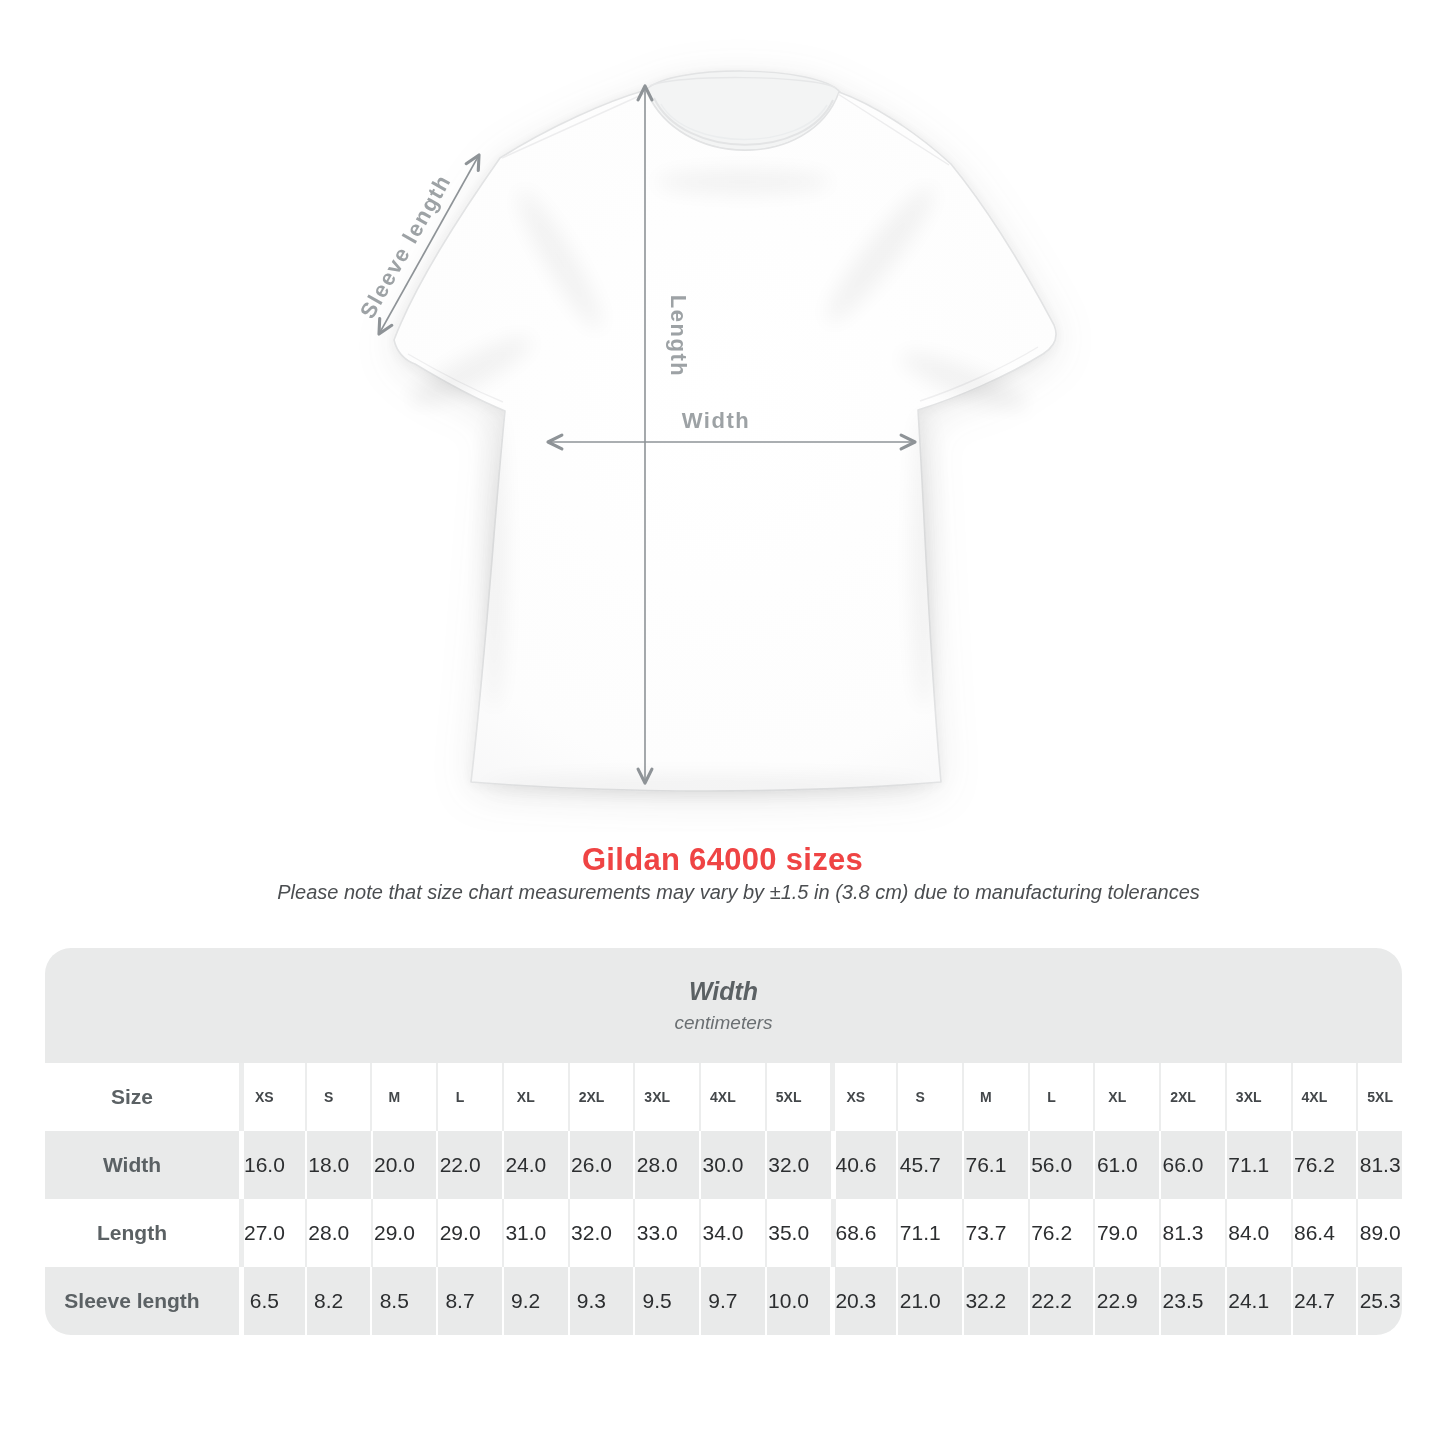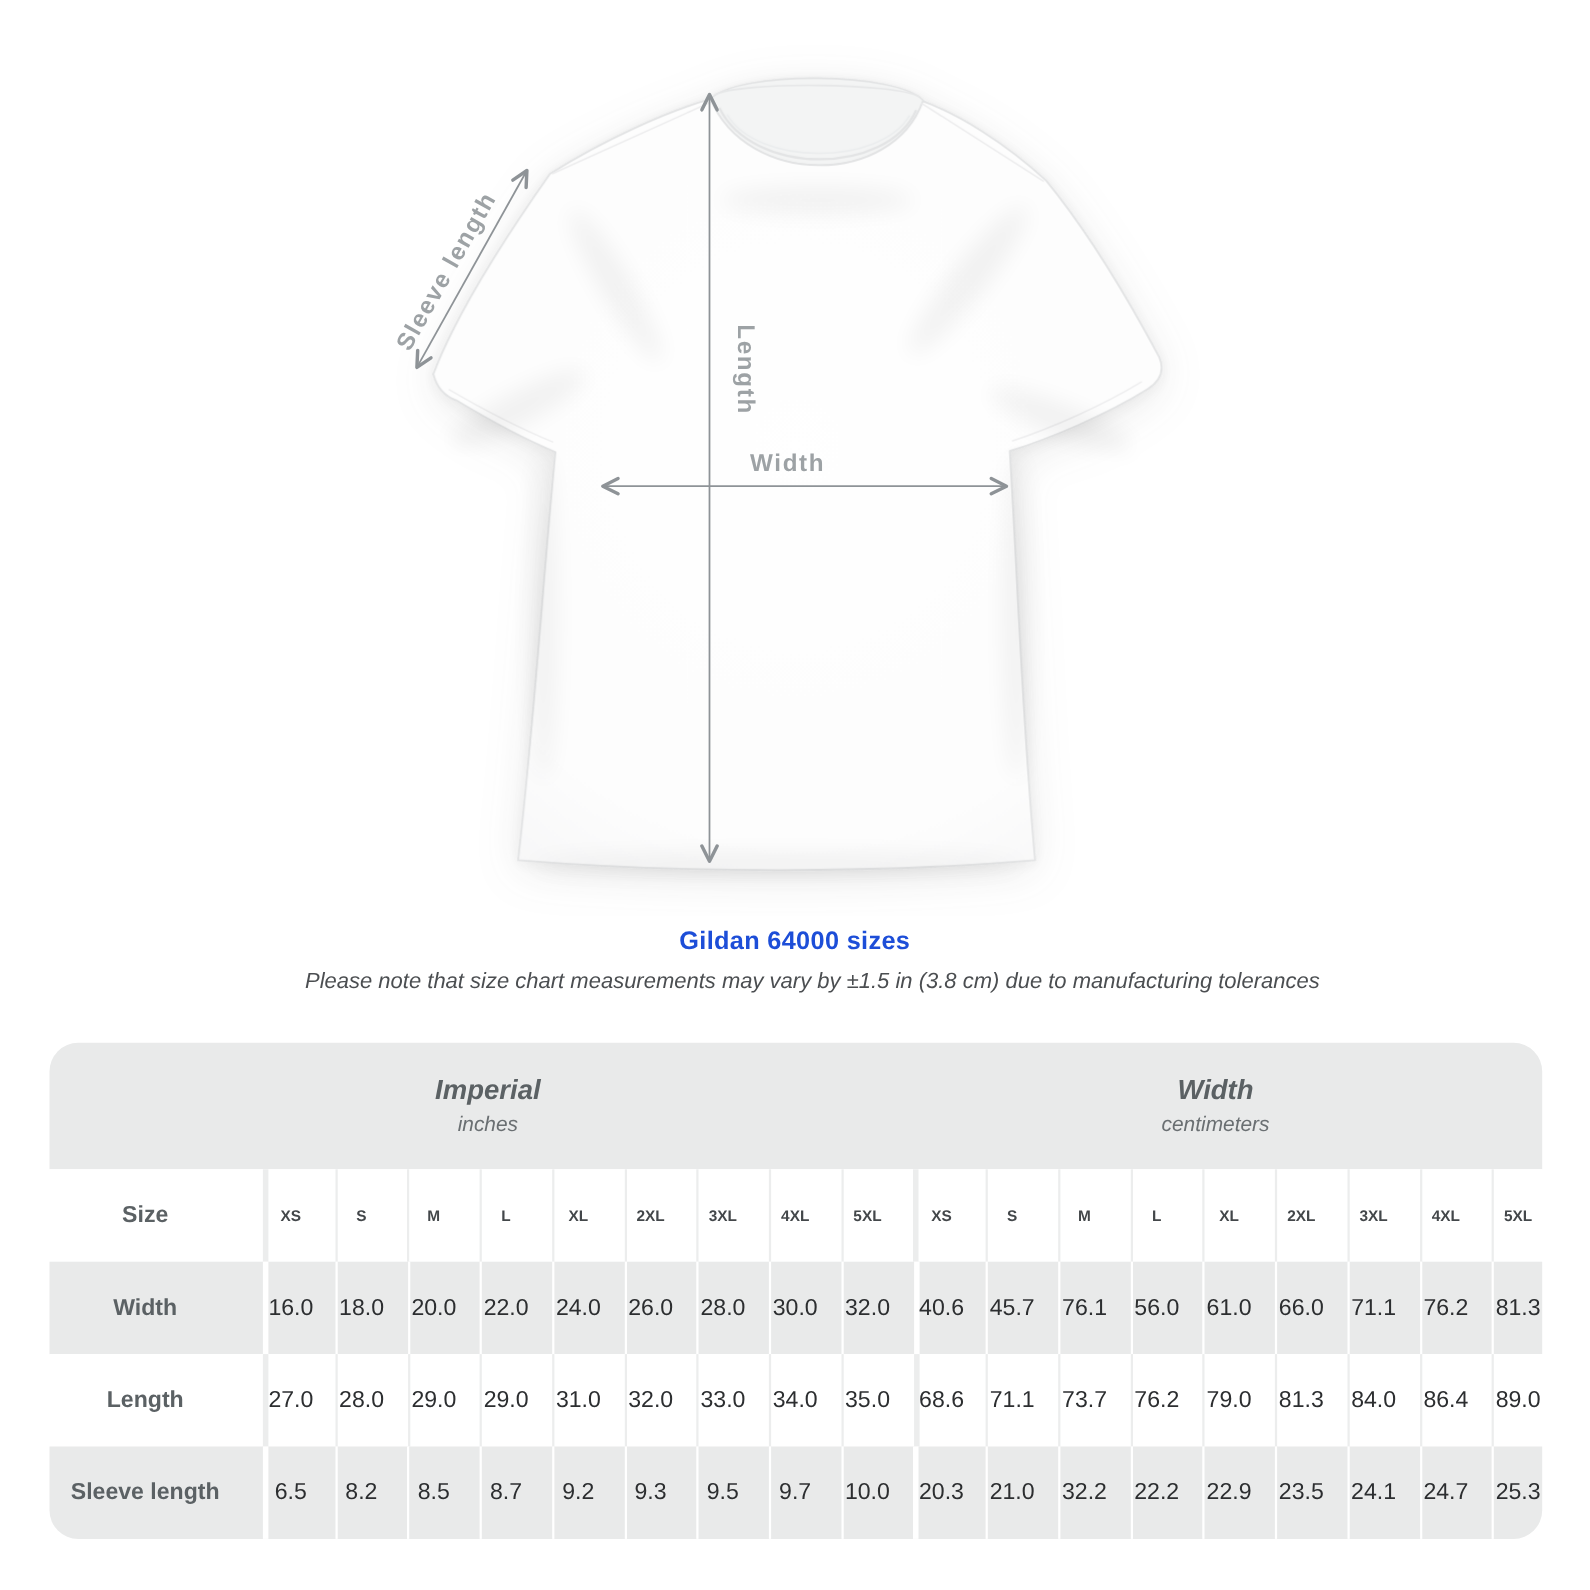--- a/index.html
+++ b/index.html
@@ -6,34 +6,34 @@
   .page{position:relative;width:1445px;height:1445px;background:#ffffff;overflow:hidden;
         font-family:"Liberation Sans", sans-serif;}
 
   
   .shirt-wrap{position:absolute;left:0;top:0;width:1445px;height:832px;}
   svg text.meas{font-family:"Liberation Sans", sans-serif;font-weight:bold;
                 font-size:22px;letter-spacing:1.5px;fill:#9da2a5;}
 
   
   .title{position:absolute;left:0;top:842px;width:100%;text-align:center;margin:0;
-         font-size:23px;font-weight:bold;color:#1d4ed8;letter-spacing:.3px;}
+         font-size:31px;font-weight:bold;color:#ef4444;letter-spacing:.3px;}
   .note{position:absolute;left:0;top:865px;width:100%;text-align:center;margin:16px;
         font-size:20px;font-style:italic;color:#4b4e51;}
 
   
   .size-table{position:absolute;left:45px;top:948px;width:1357px;}
   .band{display:flex;height:115px;background:#e9eaea;border-radius:26px 26px 0 0;}
   .sec{display:flex;flex-direction:column;align-items:center;justify-content:center;}
   .sec-imp{width:763px;padding-left:34px;box-sizing:border-box;}
   .sec-met{flex:1;}
   .sec .h{font-size:25px;font-weight:bold;font-style:italic;color:#5b6164;line-height:1;}
   .sec .u{font-size:19px;font-style:italic;color:#6a6f72;margin-top:9px;line-height:1;}
 
-  .row{display:grid;grid-template-columns:174px repeat(18,1fr);height:84px;gap:20px;}
+  .row{display:grid;grid-template-columns:174px repeat(18,1fr);height:68px;gap:20px;}
   .row.gray{background:#e9eaea;--sep:#ffffff;}
   .row.white{background:#ffffff;--sep:#eceded;}
   .row.last{border-radius:0 0 26px 26px;}
   .c{display:flex;align-items:center;justify-content:center;
      font-size:21px;color:#2c2e30;white-space:nowrap;}
   .row .c + .c{border-left:2px solid var(--sep);}
   .row .c.s1{border-left-width:5px;}
   .c.lab{font-weight:bold;color:#5b6164;}
   .c.hd{font-weight:bold;color:#43474a;font-size:14px;}
 </style>
@@ -108,24 +108,20 @@
       <text class="meas" text-anchor="middle" transform="translate(412,250) rotate(-60.5)">Sleeve length</text>
     </svg>
   </div>
 
   <h1 class="title">Gildan 64000 sizes</h1>
   <p class="note">Please note that size chart measurements may vary by ±1.5 in (3.8 cm) due to manufacturing tolerances</p>
 
   <div class="size-table">
 
     <div class="band">
-      <div class="sec sec-imp">
-        <div class="h">Imperial</div>
-        <div class="u">inches</div>
-      </div>
       <div class="sec sec-met">
         <div class="h">Width</div>
         <div class="u">centimeters</div>
       </div>
     </div>
 
     <div class="row white">
       <div class="c lab">Size</div>
       <div class="c hd s1">XS</div>
       <div class="c hd">S</div>

